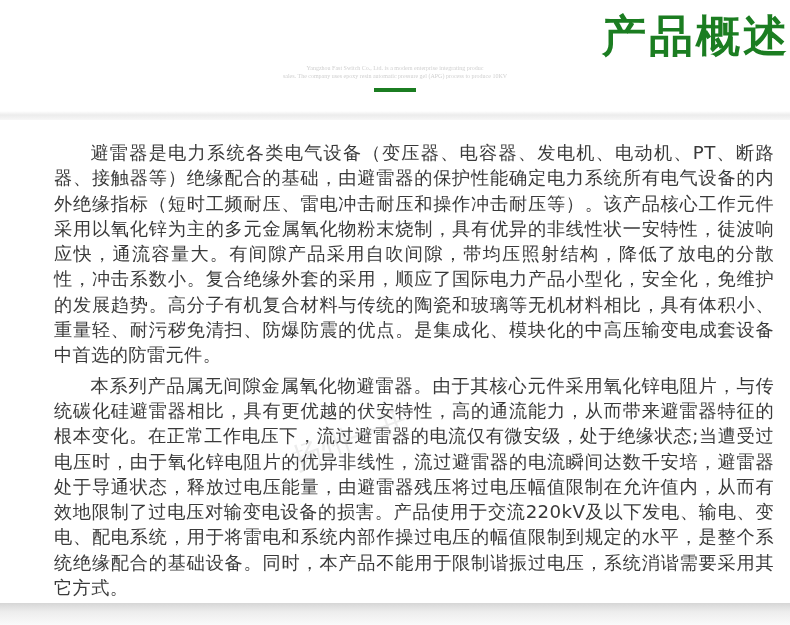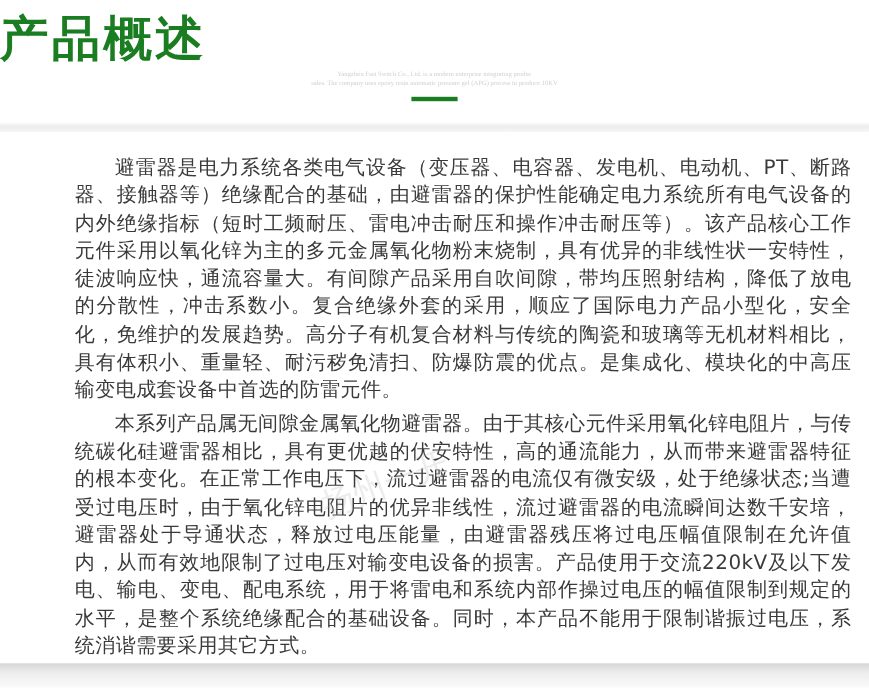--- a/index.html
+++ b/index.html
@@ -20,21 +20,21 @@
       top: 0;
       width: 790px;
       height: 110px;
       background: #ffffff;
     }
     .title {
       position: absolute;
       left: 0;
       width: 790px;
       top: 10px;
-      text-align: left;
+      text-align: right;
       font-size: 44px;
       font-weight: bold;
       color: #1b7d21;
       letter-spacing: 3px;
       line-height: 52px;
     }
     .subtitle {
       position: absolute;
       left: 0;
       width: 790px;
@@ -73,21 +73,21 @@
       position: absolute;
       left: 54px;
       top: 20px;
       width: 720px;
       color: #3a3a3a;
       font-size: 18.2px;
       line-height: 25.3px;
       letter-spacing: 0.4px;
     }
     .content p {
-      margin: 0 0 5px 14px;
+      margin: 0 0 5px 0;
       text-indent: 2em;
       text-align: justify;
     }
     .bottom-shadow {
       position: absolute;
       left: 0;
       top: 603px;
       width: 790px;
       height: 22px;
       background: linear-gradient(#d6d6d6, #ededed 40%, #fafafa);

